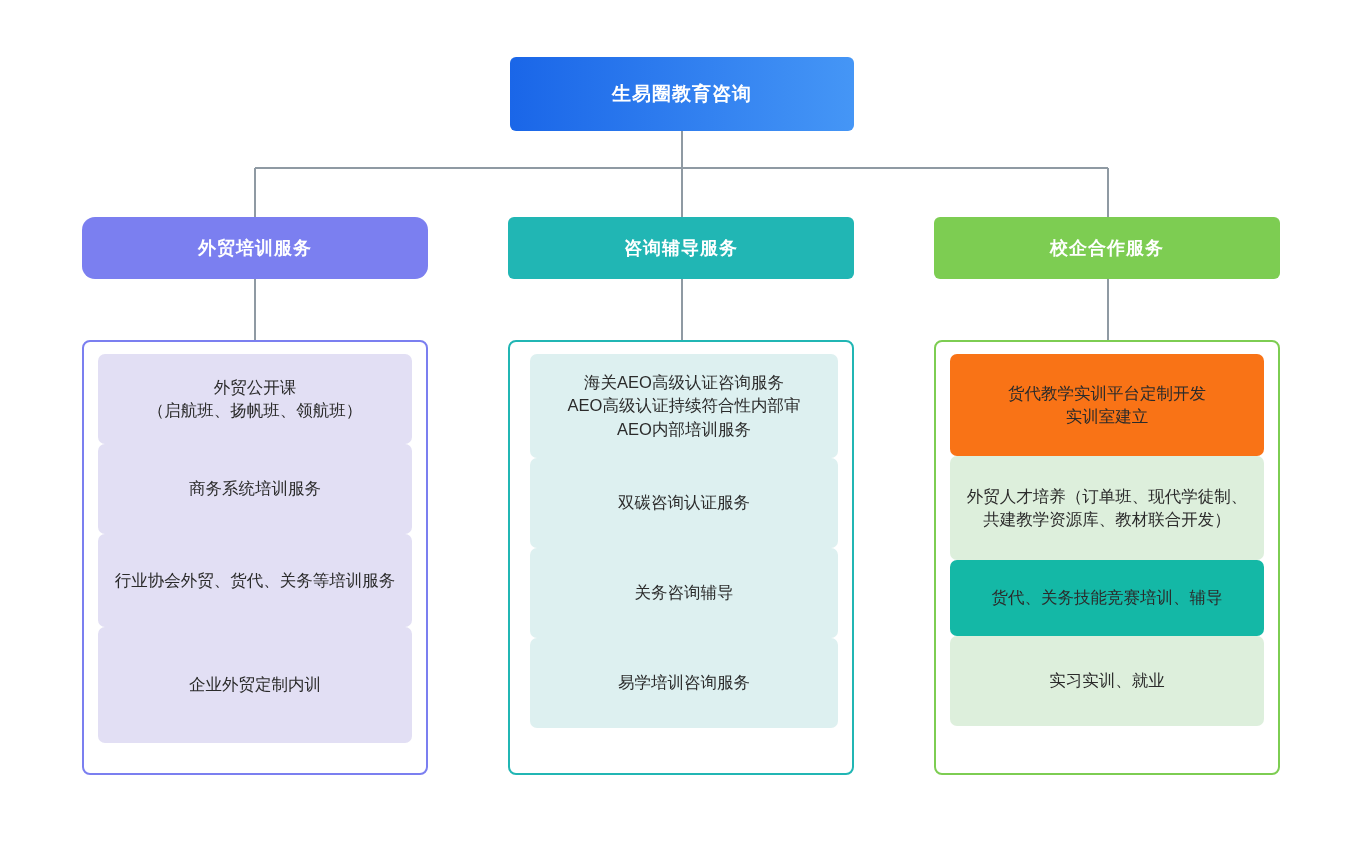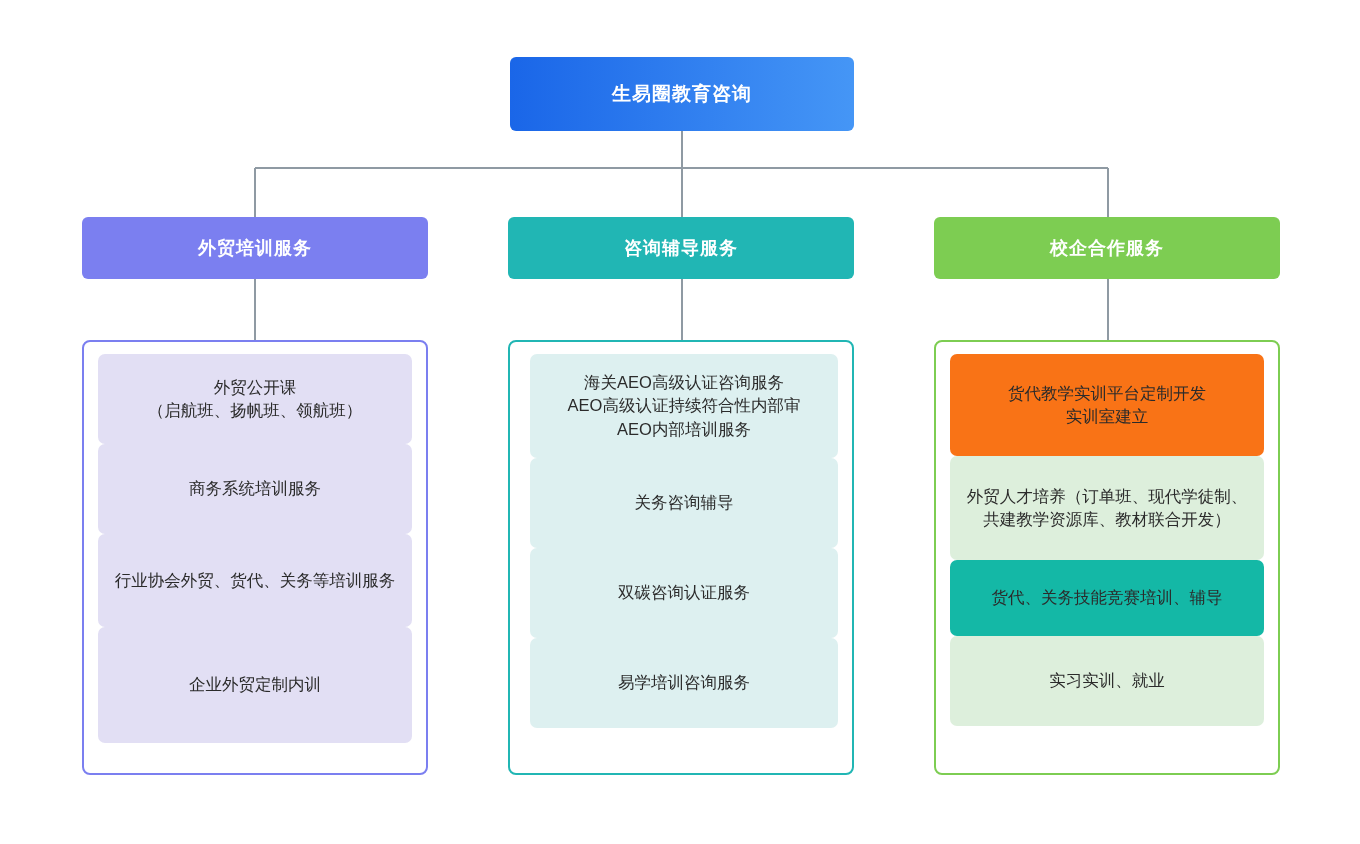--- a/index.html
+++ b/index.html
@@ -93,21 +93,21 @@
     justify-content: center;
     text-align: center;
     font-size: 16.5px;
     line-height: 1.42;
     color: #2b2b2b;
     padding: 6px 10px;
     white-space: pre-line;
   }
 
   
-  .accent-purple .branch-header { background: #7b7ff0; }
+  .accent-purple .branch-header { background: #7b7ff0; border-radius: 13px; }
   .accent-purple .branch-panel  { border-color: #7b7ff0; }
   .accent-purple .leaf-card     { background: #e2dff4; }
 
   .accent-teal .branch-header { background: #21b6b4; }
   .accent-teal .branch-panel  { border-color: #21b6b4; }
   .accent-teal .leaf-card     { background: #ddf0f0; }
 
   .accent-green .branch-header { background: #7dcd52; }
   .accent-green .branch-panel  { border-color: #7dcd52; }
   .accent-green .leaf-card     { background: #ddefdc; }
@@ -152,22 +152,22 @@
   </div>
 
   <div class="branch branch-2 accent-teal">
     <div class="branch-header" style="background: rgb(33, 182, 180);">
       <span>咨询辅导服务</span>
     </div>
     <div class="branch-panel" style="border-color: rgb(33, 182, 180); padding-left: 20px;">
       <div class="leaf-card" style="height: 104px; background: rgb(221, 240, 240);">海关AEO高级认证咨询服务
 AEO高级认证持续符合性内部审
 AEO内部培训服务</div>
+      <div class="leaf-card" style="height: 90px; background: rgb(221, 240, 240);">双碳咨询认证服务</div>
       <div class="leaf-card" style="height: 90px; background: rgb(221, 240, 240);">关务咨询辅导</div>
-      <div class="leaf-card" style="height: 90px; background: rgb(221, 240, 240);">双碳咨询认证服务</div>
       <div class="leaf-card" style="height: 90px; background: rgb(221, 240, 240);">易学培训咨询服务</div>
     </div>
   </div>
 
   <div class="branch branch-3 accent-green">
     <div class="branch-header" style="background: rgb(125, 205, 82);">
       <span>校企合作服务</span>
     </div>
     <div class="branch-panel" style="border-color: rgb(125, 205, 82);">
       <div class="leaf-card" style="height: 102px; background: #f97316;">货代教学实训平台定制开发

